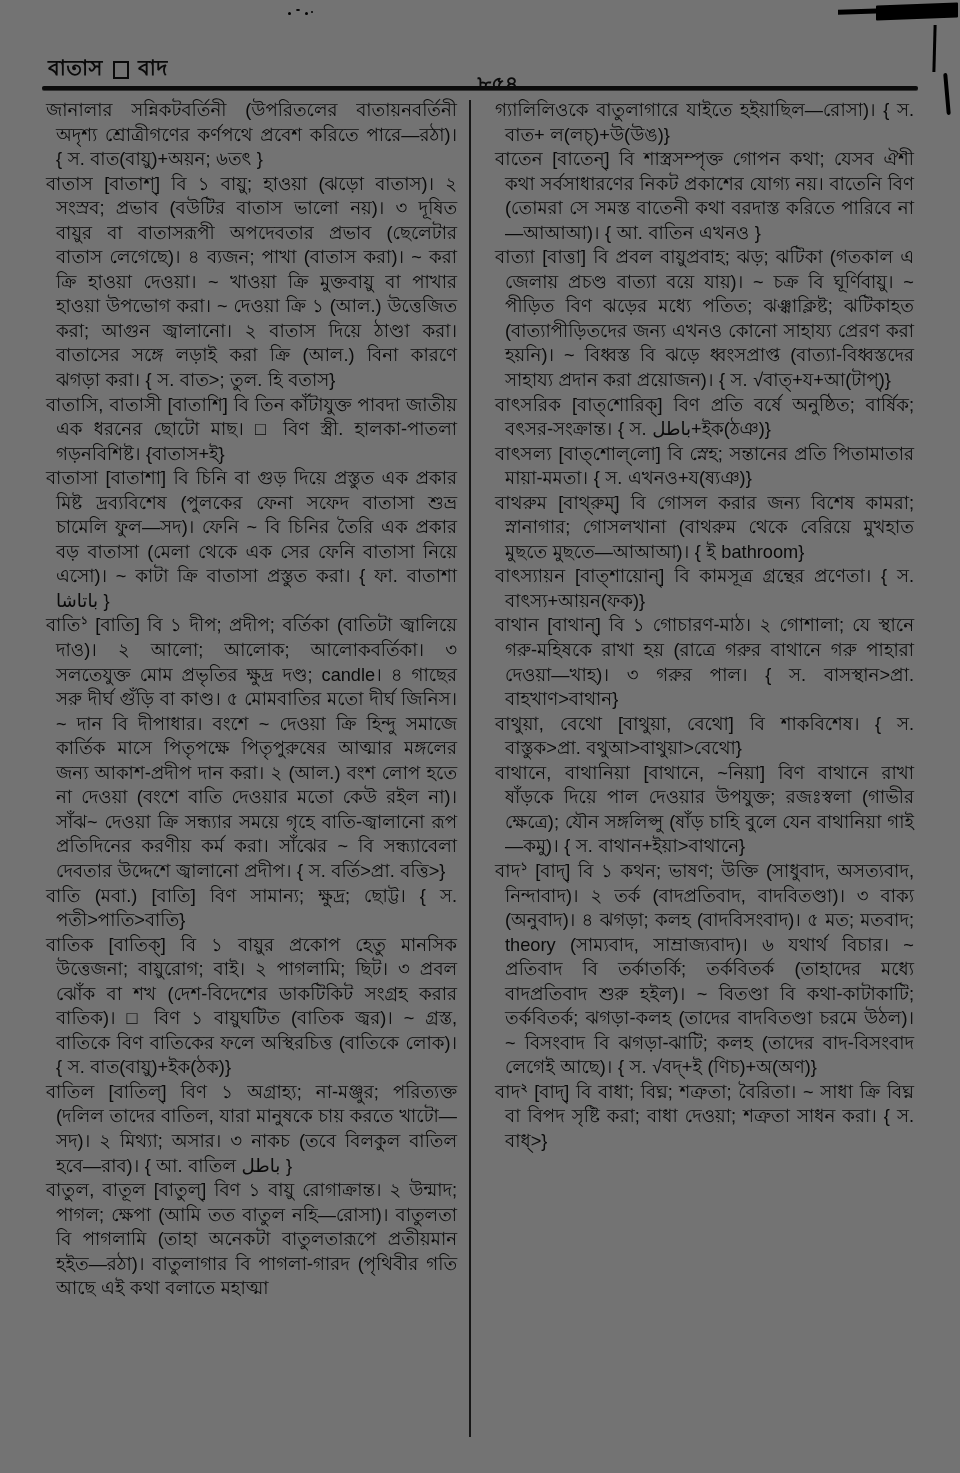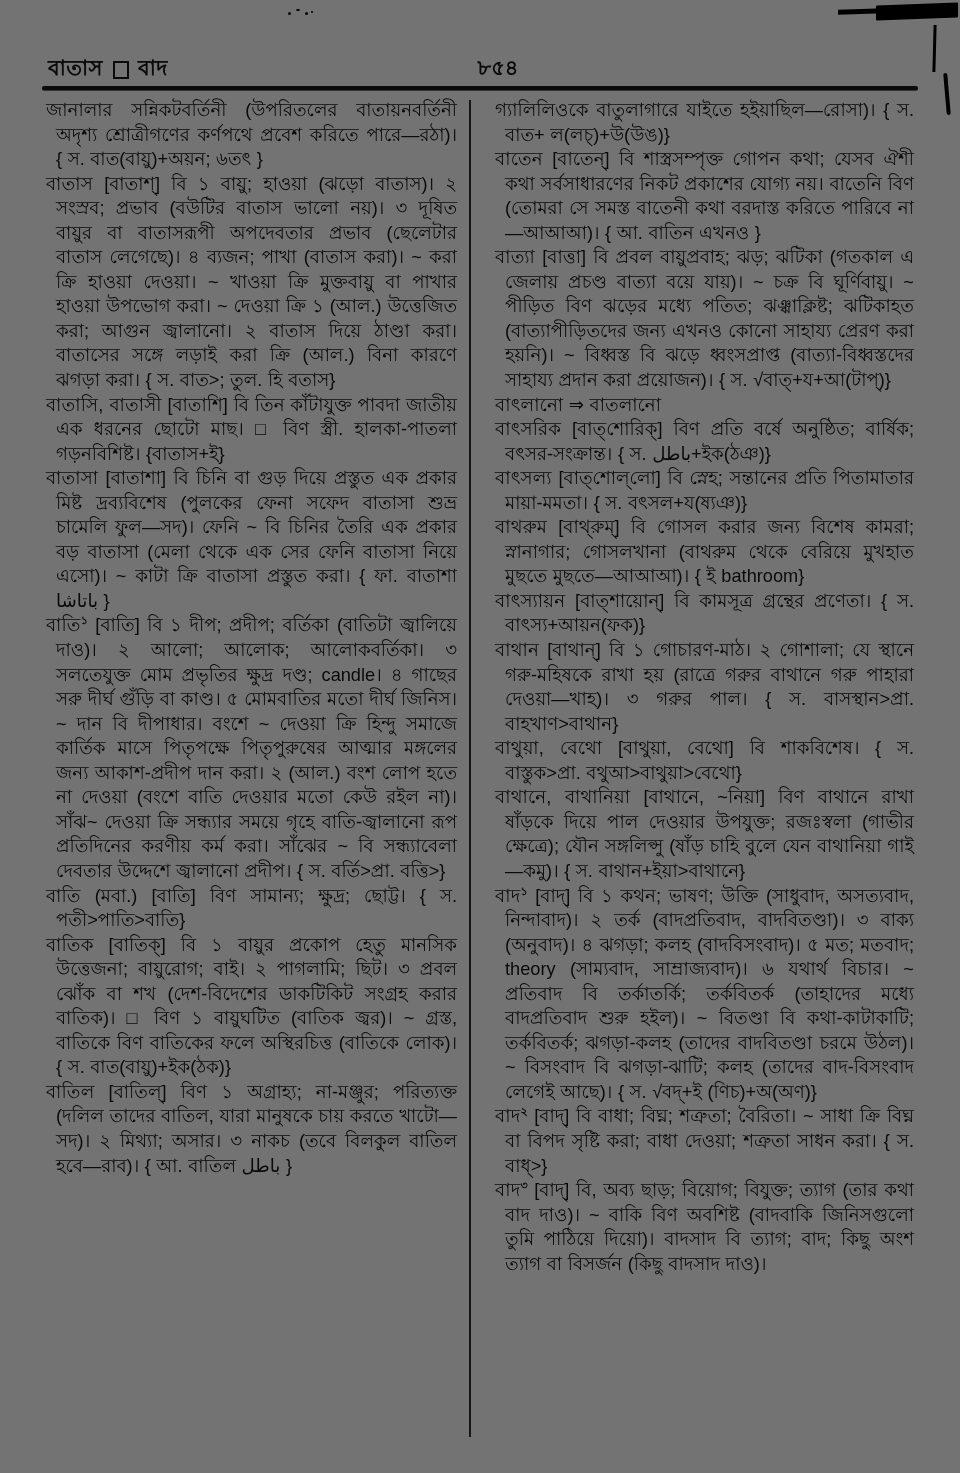--- a/index.html
+++ b/index.html
@@ -8,21 +8,21 @@
     background:#ffffff;color:#0a0a0a;
     font-family:"Liberation Sans","DejaVu Sans",sans-serif;
     -webkit-font-smoothing:antialiased;
   }
   .page{position:absolute;inset:0;background:#737373;}
 
   
   .header{position:absolute;top:52px;left:48px;right:44px;height:30px;}
   .guide-words{position:absolute;left:0;top:0;font-weight:700;font-size:21px;letter-spacing:.5px;display:flex;align-items:center;}
   .guide-box{display:inline-block;width:12px;height:14px;border:2.5px solid #0a0a0a;margin:0 9px 0 10px;}
-  .page-number{position:absolute;left:390px;width:120px;text-align:center;top:0;font-size:21px;font-weight:700;}
+  .page-number{position:absolute;left:390px;width:120px;text-align:center;top:16px;font-size:21px;font-weight:700;}
 
   
   .header-rule{position:absolute;top:86px;left:42px;width:876px;height:4px;background:#0b0b0b;border-radius:2px;box-shadow:0 1px 0 #333;}
 
   
   .column-divider{position:absolute;top:100px;left:469px;width:2px;height:1337px;background:#161616;}
 
   
   .columns{position:absolute;top:98px;left:46px;width:868px;display:flex;}
   .col{font-size:18.2px;line-height:24.55px;text-align:justify;}
@@ -76,32 +76,31 @@
   <div class="columns">
     <div class="col left" lang="bn">
         <p class="entry"><span class="body-text">জানালার সন্নিকটবর্তিনী (উপরিতলের বাতায়নবর্তিনী অদৃশ্য শ্রোত্রীগণের কর্ণপথে প্রবেশ করিতে পারে—রঠা)। { স. বাত(বায়ু)+অয়ন; ৬তৎ }</span></p>
         <p class="entry"><b class="head">বাতাস</b><span class="body-text"> [বাতাশ্] বি ১ বায়ু; হাওয়া (ঝড়ো বাতাস)। ২ সংস্রব; প্রভাব (বউটির বাতাস ভালো নয়)। ৩ দূষিত বায়ুর বা বাতাসরূপী অপদেবতার প্রভাব (ছেলেটার বাতাস লেগেছে)। ৪ ব্যজন; পাখা (বাতাস করা)। ~ করা ক্রি হাওয়া দেওয়া। ~ খাওয়া ক্রি মুক্তবায়ু বা পাখার হাওয়া উপভোগ করা। ~ দেওয়া ক্রি ১ (আল.) উত্তেজিত করা; আগুন জ্বালানো। ২ বাতাস দিয়ে ঠাণ্ডা করা। বাতাসের সঙ্গে লড়াই করা ক্রি (আল.) বিনা কারণে ঝগড়া করা। { স. বাত&gt;; তুল. হি বতাস}</span></p>
         <p class="entry"><b class="head">বাতাসি, বাতাসী</b><span class="body-text"> [বাতাশি] বি তিন কাঁটাযুক্ত পাবদা জাতীয় এক ধরনের ছোটো মাছ। □ বিণ স্ত্রী. হালকা-পাতলা গড়নবিশিষ্ট। {বাতাস+ই}</span></p>
         <p class="entry"><b class="head">বাতাসা</b><span class="body-text"> [বাতাশা] বি চিনি বা গুড় দিয়ে প্রস্তুত এক প্রকার মিষ্ট দ্রব্যবিশেষ (পুলকের ফেনা সফেদ বাতাসা শুভ্র চামেলি ফুল—সদ)। ফেনি ~ বি চিনির তৈরি এক প্রকার বড় বাতাসা (মেলা থেকে এক সের ফেনি বাতাসা নিয়ে এসো)। ~ কাটা ক্রি বাতাসা প্রস্তুত করা। { ফা. বাতাশা باتاشا }</span></p>
         <p class="entry"><b class="head">বাতি</b><sup class="sup">১</sup><span class="body-text"> [বাতি] বি ১ দীপ; প্রদীপ; বর্তিকা (বাতিটা জ্বালিয়ে দাও)। ২ আলো; আলোক; আলোকবর্তিকা। ৩ সলতেযুক্ত মোম প্রভৃতির ক্ষুদ্র দণ্ড; candle। ৪ গাছের সরু দীর্ঘ গুঁড়ি বা কাণ্ড। ৫ মোমবাতির মতো দীর্ঘ জিনিস। ~ দান বি দীপাধার। বংশে ~ দেওয়া ক্রি হিন্দু সমাজে কার্তিক মাসে পিতৃপক্ষে পিতৃপুরুষের আত্মার মঙ্গলের জন্য আকাশ-প্রদীপ দান করা। ২ (আল.) বংশ লোপ হতে না দেওয়া (বংশে বাতি দেওয়ার মতো কেউ রইল না)। সাঁঝ~ দেওয়া ক্রি সন্ধ্যার সময়ে গৃহে বাতি-জ্বালানো রূপ প্রতিদিনের করণীয় কর্ম করা। সাঁঝের ~ বি সন্ধ্যাবেলা দেবতার উদ্দেশে জ্বালানো প্রদীপ। { স. বর্তি&gt;প্রা. বত্তি&gt;}</span></p>
         <p class="entry"><b class="head">বাতি</b><span class="body-text"> (মবা.) [বাতি] বিণ সামান্য; ক্ষুদ্র; ছোট্ট। { স. পতী&gt;পাতি&gt;বাতি}</span></p>
         <p class="entry"><b class="head">বাতিক</b><span class="body-text"> [বাতিক্] বি ১ বায়ুর প্রকোপ হেতু মানসিক উত্তেজনা; বায়ুরোগ; বাই। ২ পাগলামি; ছিট। ৩ প্রবল ঝোঁক বা শখ (দেশ-বিদেশের ডাকটিকিট সংগ্রহ করার বাতিক)। □ বিণ ১ বায়ুঘটিত (বাতিক জ্বর)। ~ গ্রস্ত, বাতিকে বিণ বাতিকের ফলে অস্থিরচিত্ত (বাতিকে লোক)। { স. বাত(বায়ু)+ইক(ঠক)}</span></p>
         <p class="entry"><b class="head">বাতিল</b><span class="body-text"> [বাতিল্] বিণ ১ অগ্রাহ্য; না-মঞ্জুর; পরিত্যক্ত (দলিল তাদের বাতিল, যারা মানুষকে চায় করতে খাটো—সদ)। ২ মিথ্যা; অসার। ৩ নাকচ (তবে বিলকুল বাতিল হবে—রাব)। { আ. বাতিল باطل }</span></p>
+        <p class="entry"><b class="head">বাতুল, বাতূল</b><span class="body-text"> [বাতুল্] বিণ ১ বায়ু রোগাক্রান্ত। ২ উন্মাদ; পাগল; ক্ষেপা (আমি তত বাতুল নহি—রোসা)। বাতুলতা বি পাগলামি (তাহা অনেকটা বাতুলতারূপে প্রতীয়মান হইত—রঠা)। বাতুলাগার বি পাগলা-গারদ (পৃথিবীর গতি আছে এই কথা বলাতে মহাত্মা</span></p>
       </div>
     <div class="col right" lang="bn">
         <p class="entry"><span class="body-text">গ্যালিলিওকে বাতুলাগারে যাইতে হইয়াছিল—রোসা)। { স. বাত+ ল(লচ্)+উ(উঙ)}</span></p>
         <p class="entry"><b class="head">বাতেন</b><span class="body-text"> [বাতেন্] বি শাস্ত্রসম্পৃক্ত গোপন কথা; যেসব ঐশী কথা সর্বসাধারণের নিকট প্রকাশের যোগ্য নয়। বাতেনি বিণ (তোমরা সে সমস্ত বাতেনী কথা বরদাস্ত করিতে পারিবে না—আআআ)। { আ. বাতিন এখনও }</span></p>
         <p class="entry"><b class="head">বাত্যা</b><span class="body-text"> [বাত্তা] বি প্রবল বায়ুপ্রবাহ; ঝড়; ঝটিকা (গতকাল এ জেলায় প্রচণ্ড বাত্যা বয়ে যায়)। ~ চক্র বি ঘূর্ণিবায়ু। ~ পীড়িত বিণ ঝড়ের মধ্যে পতিত; ঝঞ্ঝাক্লিষ্ট; ঝটিকাহত (বাত্যাপীড়িতদের জন্য এখনও কোনো সাহায্য প্রেরণ করা হয়নি)। ~ বিধ্বস্ত বি ঝড়ে ধ্বংসপ্রাপ্ত (বাত্যা-বিধ্বস্তদের সাহায্য প্রদান করা প্রয়োজন)। { স. √বাত্+য+আ(টাপ্)}</span></p>
-        <p class="entry"><b class="head">বাৎলানো</b><span class="body-text"> ⇒ বাতলানো</span></p>
         <p class="entry"><b class="head">বাৎসরিক</b><span class="body-text"> [বাত্‌শোরিক্] বিণ প্রতি বর্ষে অনুষ্ঠিত; বার্ষিক; বৎসর-সংক্রান্ত। { স. باطل+ইক(ঠঞ)}</span></p>
-        <p class="entry"><b class="head">বাৎসল্য</b><span class="body-text"> [বাত্‌শোল্‌লো] বি স্নেহ; সন্তানের প্রতি পিতামাতার মায়া-মমতা। { স. বৎসল+য(ষ্যঞ)}</span></p>
+        <p class="entry"><b class="head">বাৎসল্য</b><span class="body-text"> [বাত্‌শোল্‌লো] বি স্নেহ; সন্তানের প্রতি পিতামাতার মায়া-মমতা। { স. এখনও+য(ষ্যঞ)}</span></p>
         <p class="entry"><b class="head">বাথরুম</b><span class="body-text"> [বাথ্‌রুম্] বি গোসল করার জন্য বিশেষ কামরা; স্নানাগার; গোসলখানা (বাথরুম থেকে বেরিয়ে মুখহাত মুছতে মুছতে—আআআ)। { ই bathroom}</span></p>
         <p class="entry"><b class="head">বাৎস্যায়ন</b><span class="body-text"> [বাত্‌শায়োন্] বি কামসূত্র গ্রন্থের প্রণেতা। { স. বাৎস্য+আয়ন(ফক)}</span></p>
         <p class="entry"><b class="head">বাথান</b><span class="body-text"> [বাথান্] বি ১ গোচারণ-মাঠ। ২ গোশালা; যে স্থানে গরু-মহিষকে রাখা হয় (রাত্রে গরুর বাথানে গরু পাহারা দেওয়া—খাহ)। ৩ গরুর পাল। { স. বাসস্থান&gt;প্রা. বাহখাণ&gt;বাথান}</span></p>
         <p class="entry"><b class="head">বাথুয়া, বেথো</b><span class="body-text"> [বাথুয়া, বেথো] বি শাকবিশেষ। { স. বাস্তুক&gt;প্রা. বথুআ&gt;বাথুয়া&gt;বেথো}</span></p>
         <p class="entry"><b class="head">বাথানে, বাথানিয়া</b><span class="body-text"> [বাথানে, ~নিয়া] বিণ বাথানে রাখা ষাঁড়কে দিয়ে পাল দেওয়ার উপযুক্ত; রজঃস্বলা (গাভীর ক্ষেত্রে); যৌন সঙ্গলিপ্সু (ষাঁড় চাহি বুলে যেন বাথানিয়া গাই—কমু)। { স. বাথান+ইয়া&gt;বাথানে}</span></p>
         <p class="entry"><b class="head">বাদ</b><sup class="sup">১</sup><span class="body-text"> [বাদ্] বি ১ কথন; ভাষণ; উক্তি (সাধুবাদ, অসত্যবাদ, নিন্দাবাদ)। ২ তর্ক (বাদপ্রতিবাদ, বাদবিতণ্ডা)। ৩ বাক্য (অনুবাদ)। ৪ ঝগড়া; কলহ (বাদবিসংবাদ)। ৫ মত; মতবাদ; theory (সাম্যবাদ, সাম্রাজ্যবাদ)। ৬ যথার্থ বিচার। ~ প্রতিবাদ বি তর্কাতর্কি; তর্কবিতর্ক (তাহাদের মধ্যে বাদপ্রতিবাদ শুরু হইল)। ~ বিতণ্ডা বি কথা-কাটাকাটি; তর্কবিতর্ক; ঝগড়া-কলহ (তাদের বাদবিতণ্ডা চরমে উঠল)। ~ বিসংবাদ বি ঝগড়া-ঝাটি; কলহ (তাদের বাদ-বিসংবাদ লেগেই আছে)। { স. √বদ্+ই (ণিচ)+অ(অণ)}</span></p>
         <p class="entry"><b class="head">বাদ</b><sup class="sup">২</sup><span class="body-text"> [বাদ্] বি বাধা; বিঘ্ন; শত্রুতা; বৈরিতা। ~ সাধা ক্রি বিঘ্ন বা বিপদ সৃষ্টি করা; বাধা দেওয়া; শত্রুতা সাধন করা। { স. বাধ্&gt;}</span></p>
-        <p class="entry"><b class="head">বাদ</b><sup class="sup">৩</sup><span class="body-text"> [বাদ্] বি, অব্য ছাড়; বিয়োগ; বিযুক্ত; ত্যাগ (তার কথা বাদ দাও)। ~ বাকি বিণ অবশিষ্ট (বাদবাকি জিনিসগুলো তুমি পাঠিয়ে দিয়ো)। বাদসাদ বি ত্যাগ; বাদ; কিছু অংশ ত্যাগ বা বিসর্জন (কিছু বাদসাদ দাও)।</span></p>
       </div>
   </div>
 
 </div>
 
 </body></html>

